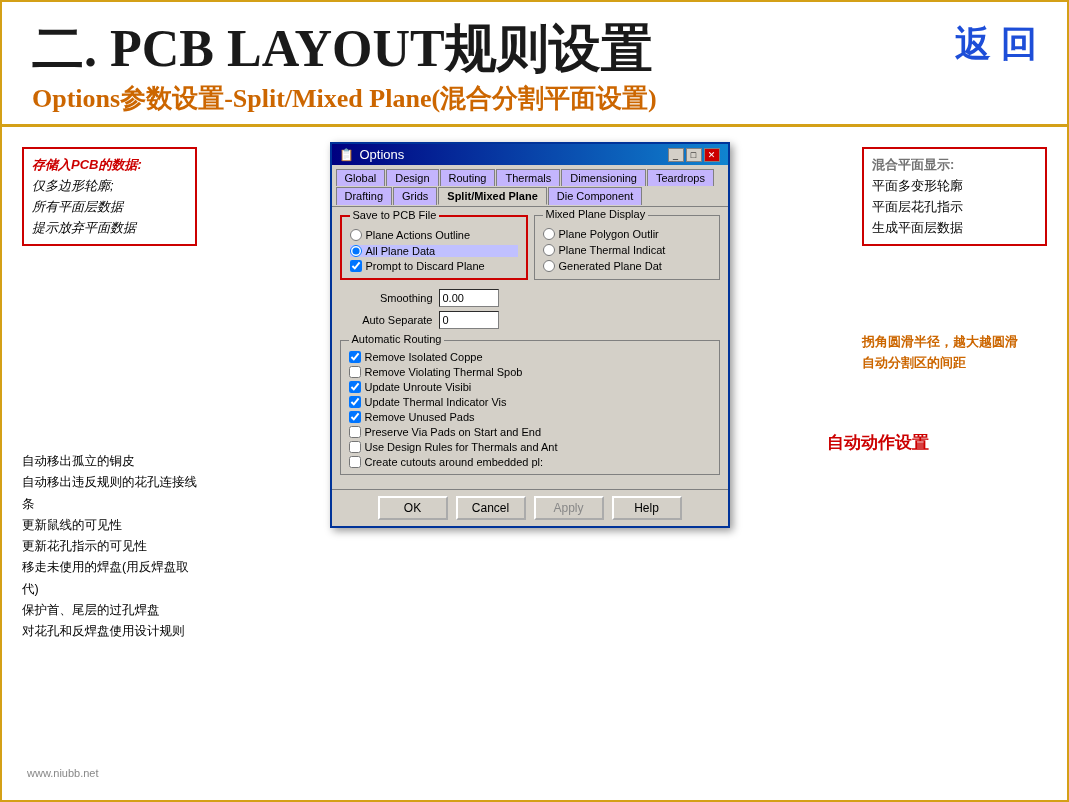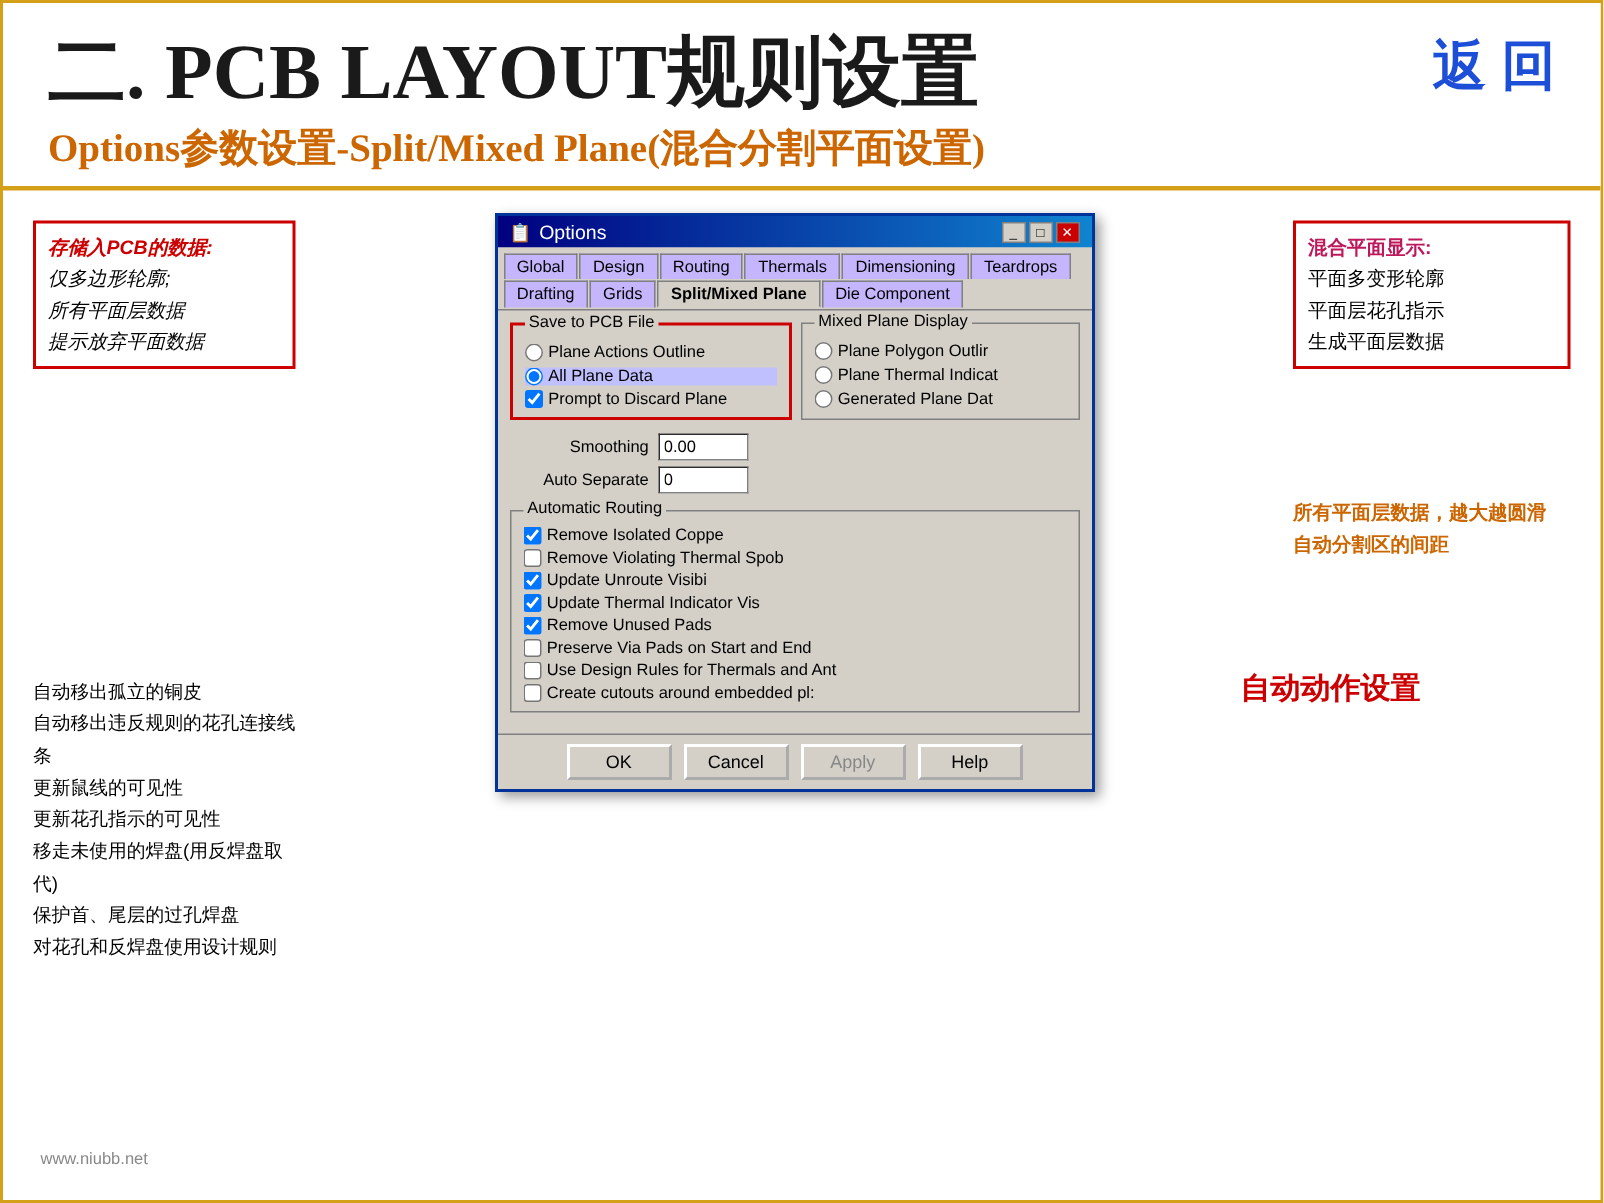--- a/index.html
+++ b/index.html
@@ -348,45 +348,45 @@
       border: 2px solid #cc0000;
       background: rgba(255,255,255,0.9);
       padding: 6px 8px;
       font-size: 13px;
       color: #000;
       line-height: 1.6;
     }
 
     .annotation-box-right-top .title {
       font-weight: bold;
-      color: #be185d;
+      color: #737373;
     }
 
     .annotation-box-right-mid {
       position: absolute;
       top: 195px;
       right: 0;
       width: 185px;
       font-size: 13px;
       color: #000;
       line-height: 1.6;
       text-align: left;
     }
 
     .annotation-box-right-mid .highlight {
       color: #cc6600;
       font-weight: bold;
     }
 
     .annotation-auto-label {
       position: absolute;
-      top: 308px;
+      top: 294px;
       left: -30px;
       width: 220px;
-      font-size: 20px;
+      font-size: 17px;
       font-weight: bold;
       color: #cc0000;
       font-family: Liberation Sans, sans-serif;
     }
 
     .fields-middle-area {
       background: #d4d0c8;
       padding: 3px 8px;
       margin-bottom: 4px;
     }
@@ -567,21 +567,21 @@
 
     <div class="right-annotations">
       <div class="annotation-box-right-top">
         <div class="title">混合平面显示:</div>
         <div>平面多变形轮廓</div>
         <div>平面层花孔指示</div>
         <div>生成平面层数据</div>
       </div>
 
       <div class="annotation-box-right-mid">
-        <div class="highlight">所有平面层数据，越大越圆滑</div>
+        <div class="highlight">拐角圆滑半径，越大越圆滑</div>
         <div class="highlight">自动分割区的间距</div>
       </div>
 
       <div class="annotation-auto-label">
         <span>自动动作设置</span>
       </div>
     </div>
 
   </div>
 </div>

